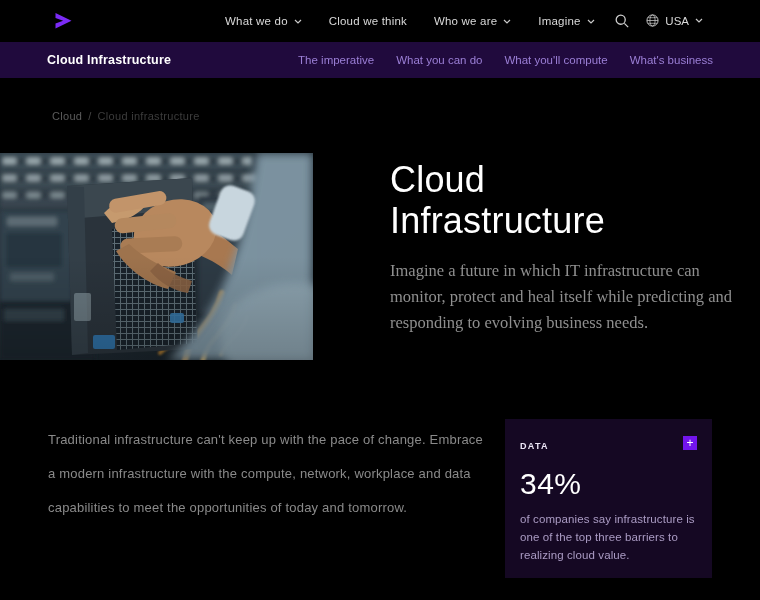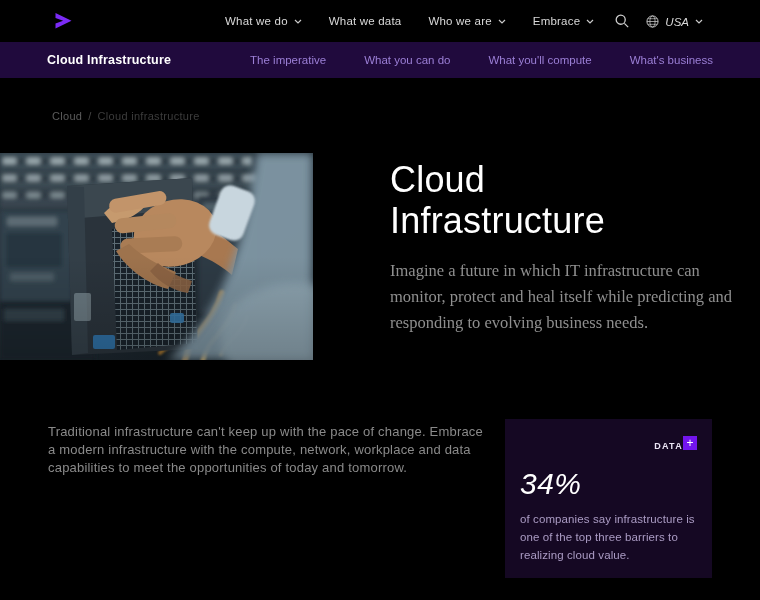--- a/index.html
+++ b/index.html
@@ -5,56 +5,56 @@
   html,body{margin:0;padding:0;background:#000;}
   .page{position:relative;width:760px;height:600px;background:#000;overflow:hidden;
         font-family:"Liberation Sans",sans-serif;}
 
   
   .topbar{height:42px;display:flex;align-items:center;background:#000;}
   .logo{margin-left:55px;display:flex;align-items:center;cursor:pointer;}
   .main-nav{display:flex;gap:27px;margin-left:152px;align-items:center;}
   .nav-item{display:flex;align-items:center;gap:6px;font-size:11.5px;color:#d9d9d9;
             letter-spacing:.2px;cursor:pointer;}
-  .top-right{margin-left:auto;margin-right:57px;display:flex;align-items:flex-end;gap:17px;font-style:italic;}
+  .top-right{margin-left:auto;margin-right:57px;display:flex;align-items:flex-start;gap:17px;}
   .locale{display:flex;align-items:center;gap:6px;font-size:11.5px;color:#d9d9d9;cursor:pointer;}
 
   
   .subnav{height:36px;background:#200a3d;display:flex;align-items:center;}
   .subnav-title{margin-left:47px;color:#fff;font-size:12.5px;font-weight:bold;letter-spacing:.2px;cursor:pointer;}
-  .subnav-links{margin-left:auto;margin-right:47px;display:flex;gap:38px;}
+  .subnav-links{margin-left:auto;margin-right:47px;display:flex;gap:22px;}
   .subnav-link{font-size:11.5px;color:#9b7fd6;cursor:pointer;white-space:nowrap;}
 
   
   .breadcrumb{margin:32px 0 0 52px;font-size:11px;letter-spacing:.3px;display:flex;gap:6px;}
   .bc-parent{color:#5c5c5c;cursor:pointer;}
   .bc-sep{color:#474747;}
   .bc-current{color:#3c3c3c;}
 
   
   .hero{display:flex;margin-top:31px;}
   .hero-image{width:313px;height:207px;flex:none;overflow:hidden;}
   .hero-text{margin-left:77px;width:358px;}
   .hero-text h1{margin:6px 0 0;max-width:290px;font-size:36px;line-height:41px;
                 font-weight:500;color:#fff;letter-spacing:.2px;}
   .lede{margin:17px 0 16px;font-family:"Liberation Serif",serif;font-size:16.5px;
         line-height:26px;color:#8f8f8f;}
 
   
   .lower{display:flex;margin-top:59px;align-items:flex-start;}
-  .intro-text{margin:4px 0 0 48px;width:436px;font-size:13px;line-height:18px;
+  .intro-text{margin:4px 0 0 48px;width:436px;font-size:13px;line-height:34px;
               color:#8a8a8a;letter-spacing:.2px;}
   .data-card{margin-left:21px;width:207px;min-height:143px;box-sizing:border-box;
              background:#150823;padding:13px 15px 14px;}
-  .card-head{display:flex;justify-content:flex-end;align-items:flex-start;}
+  .card-head{display:flex;justify-content:space-between;align-items:flex-start;}
   .card-label{margin-top:9px;color:#ece6f6;font-size:9px;font-weight:bold;letter-spacing:1.3px;}
   .plus-btn{width:14px;height:14px;margin-top:4px;border:none;padding:0;background:#7315ee;
             color:#fff;font-size:12px;line-height:13px;text-align:center;cursor:pointer;
             font-family:"Liberation Sans",sans-serif;}
-  .stat{margin-top:16px;color:#fff;font-size:30px;font-weight:500;letter-spacing:.5px;font-style:italic;}
+  .stat{margin-top:16px;color:#fff;font-size:30px;font-weight:500;letter-spacing:.5px;}
   .card-desc{margin:9px 0 0;font-size:11.5px;line-height:18px;color:#ab9cc4;letter-spacing:.1px;}
 </style>
 </head>
 <body>
 
 <div class="page">
 
   <header class="topbar">
     <div class="logo">
       <svg width="18" height="16" viewBox="0 0 17 16">
@@ -62,30 +62,30 @@
       </svg>
     </div>
     <nav class="main-nav">
       <div class="nav-item">
         <span>What we do</span>
         <svg width="8" height="5" viewBox="0 0 8 5">
             <path d="M1 1l3 3 3-3" fill="none" stroke="#c9c9c9" stroke-width="1.2"></path>
           </svg>
       </div>
       <div class="nav-item">
-        <span>What we data</span>
+        <span>Cloud we think</span>
       </div>
       <div class="nav-item">
         <span>Who we are</span>
         <svg width="8" height="5" viewBox="0 0 8 5">
             <path d="M1 1l3 3 3-3" fill="none" stroke="#c9c9c9" stroke-width="1.2"></path>
           </svg>
       </div>
       <div class="nav-item">
-        <span>Embrace</span>
+        <span>Imagine</span>
         <svg width="8" height="5" viewBox="0 0 8 5">
             <path d="M1 1l3 3 3-3" fill="none" stroke="#c9c9c9" stroke-width="1.2"></path>
           </svg>
       </div>
     </nav>
     <div class="top-right">
       <svg width="14" height="14" viewBox="0 0 13 13" style="cursor:pointer">
         <circle cx="5.3" cy="5.3" r="4.2" fill="none" stroke="#cfcfcf" stroke-width="1.2"></circle>
         <line x1="8.7" y1="8.7" x2="12.2" y2="12.2" stroke="#cfcfcf" stroke-width="1.2"></line>
       </svg>

